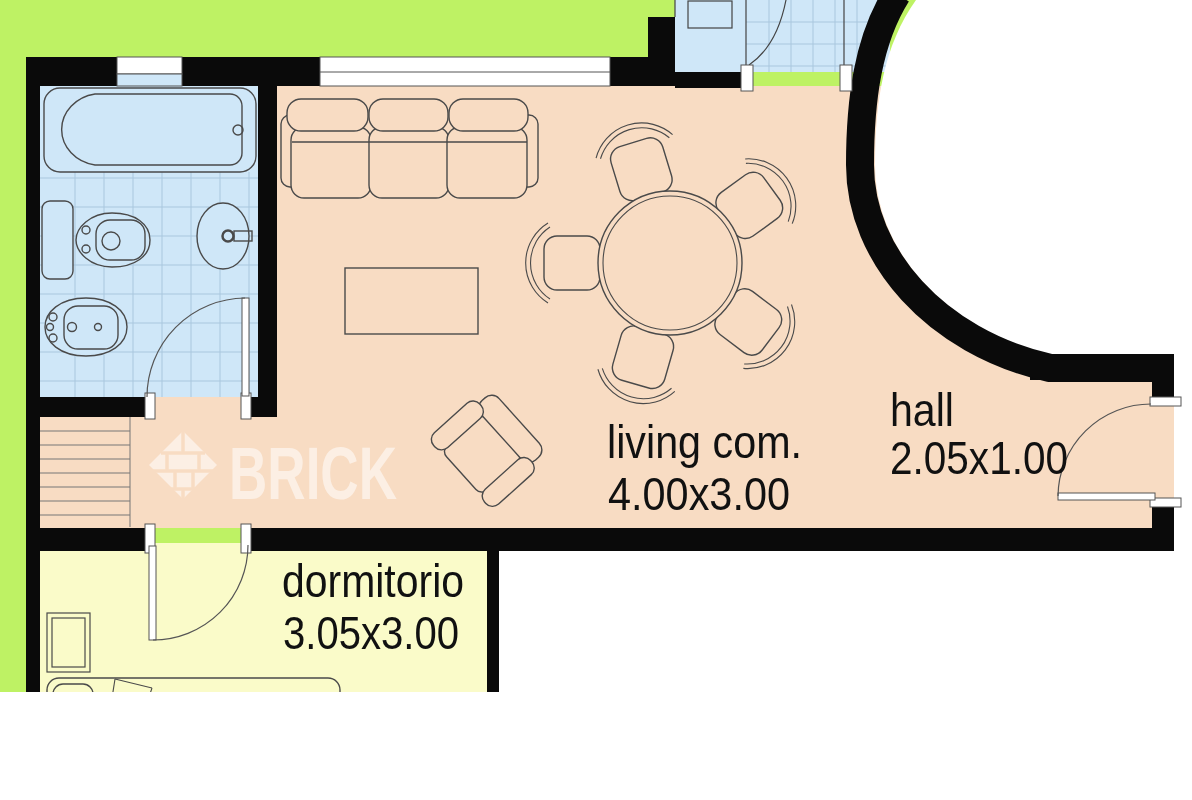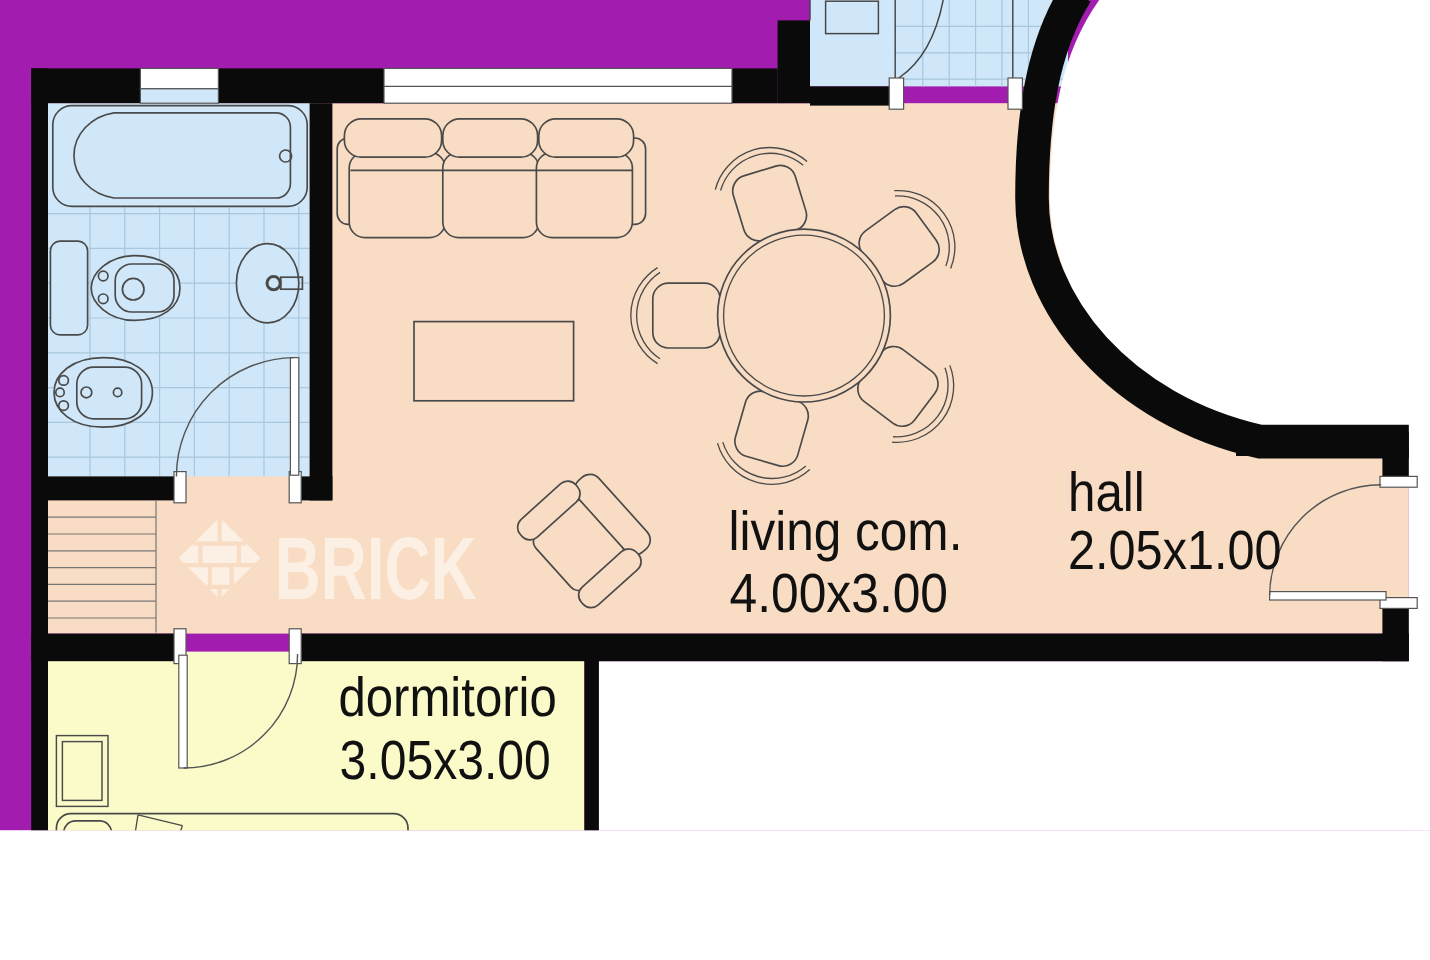--- a/index.html
+++ b/index.html
@@ -1,16 +1,16 @@
 <!DOCTYPE html>
 <html><head>
 <meta charset="utf-8">
 <style>
   html,body{margin:0;padding:0;background:#ffffff;}
-  .stage{width:1192px;height:692px;position:relative;overflow:hidden;background:#a21caf;text-decoration:underline;}
+  .stage{width:1192px;height:692px;position:relative;overflow:hidden;background:#bef264;text-decoration:underline;}
   svg{display:block;}
   text.room-label{
     font-family:"Liberation Sans", sans-serif;
     font-size:46px;
     fill:#111111;
   }
   text.wm-text{
     font-family:"Liberation Sans", sans-serif;
     font-size:74px;
     font-weight:bold;

